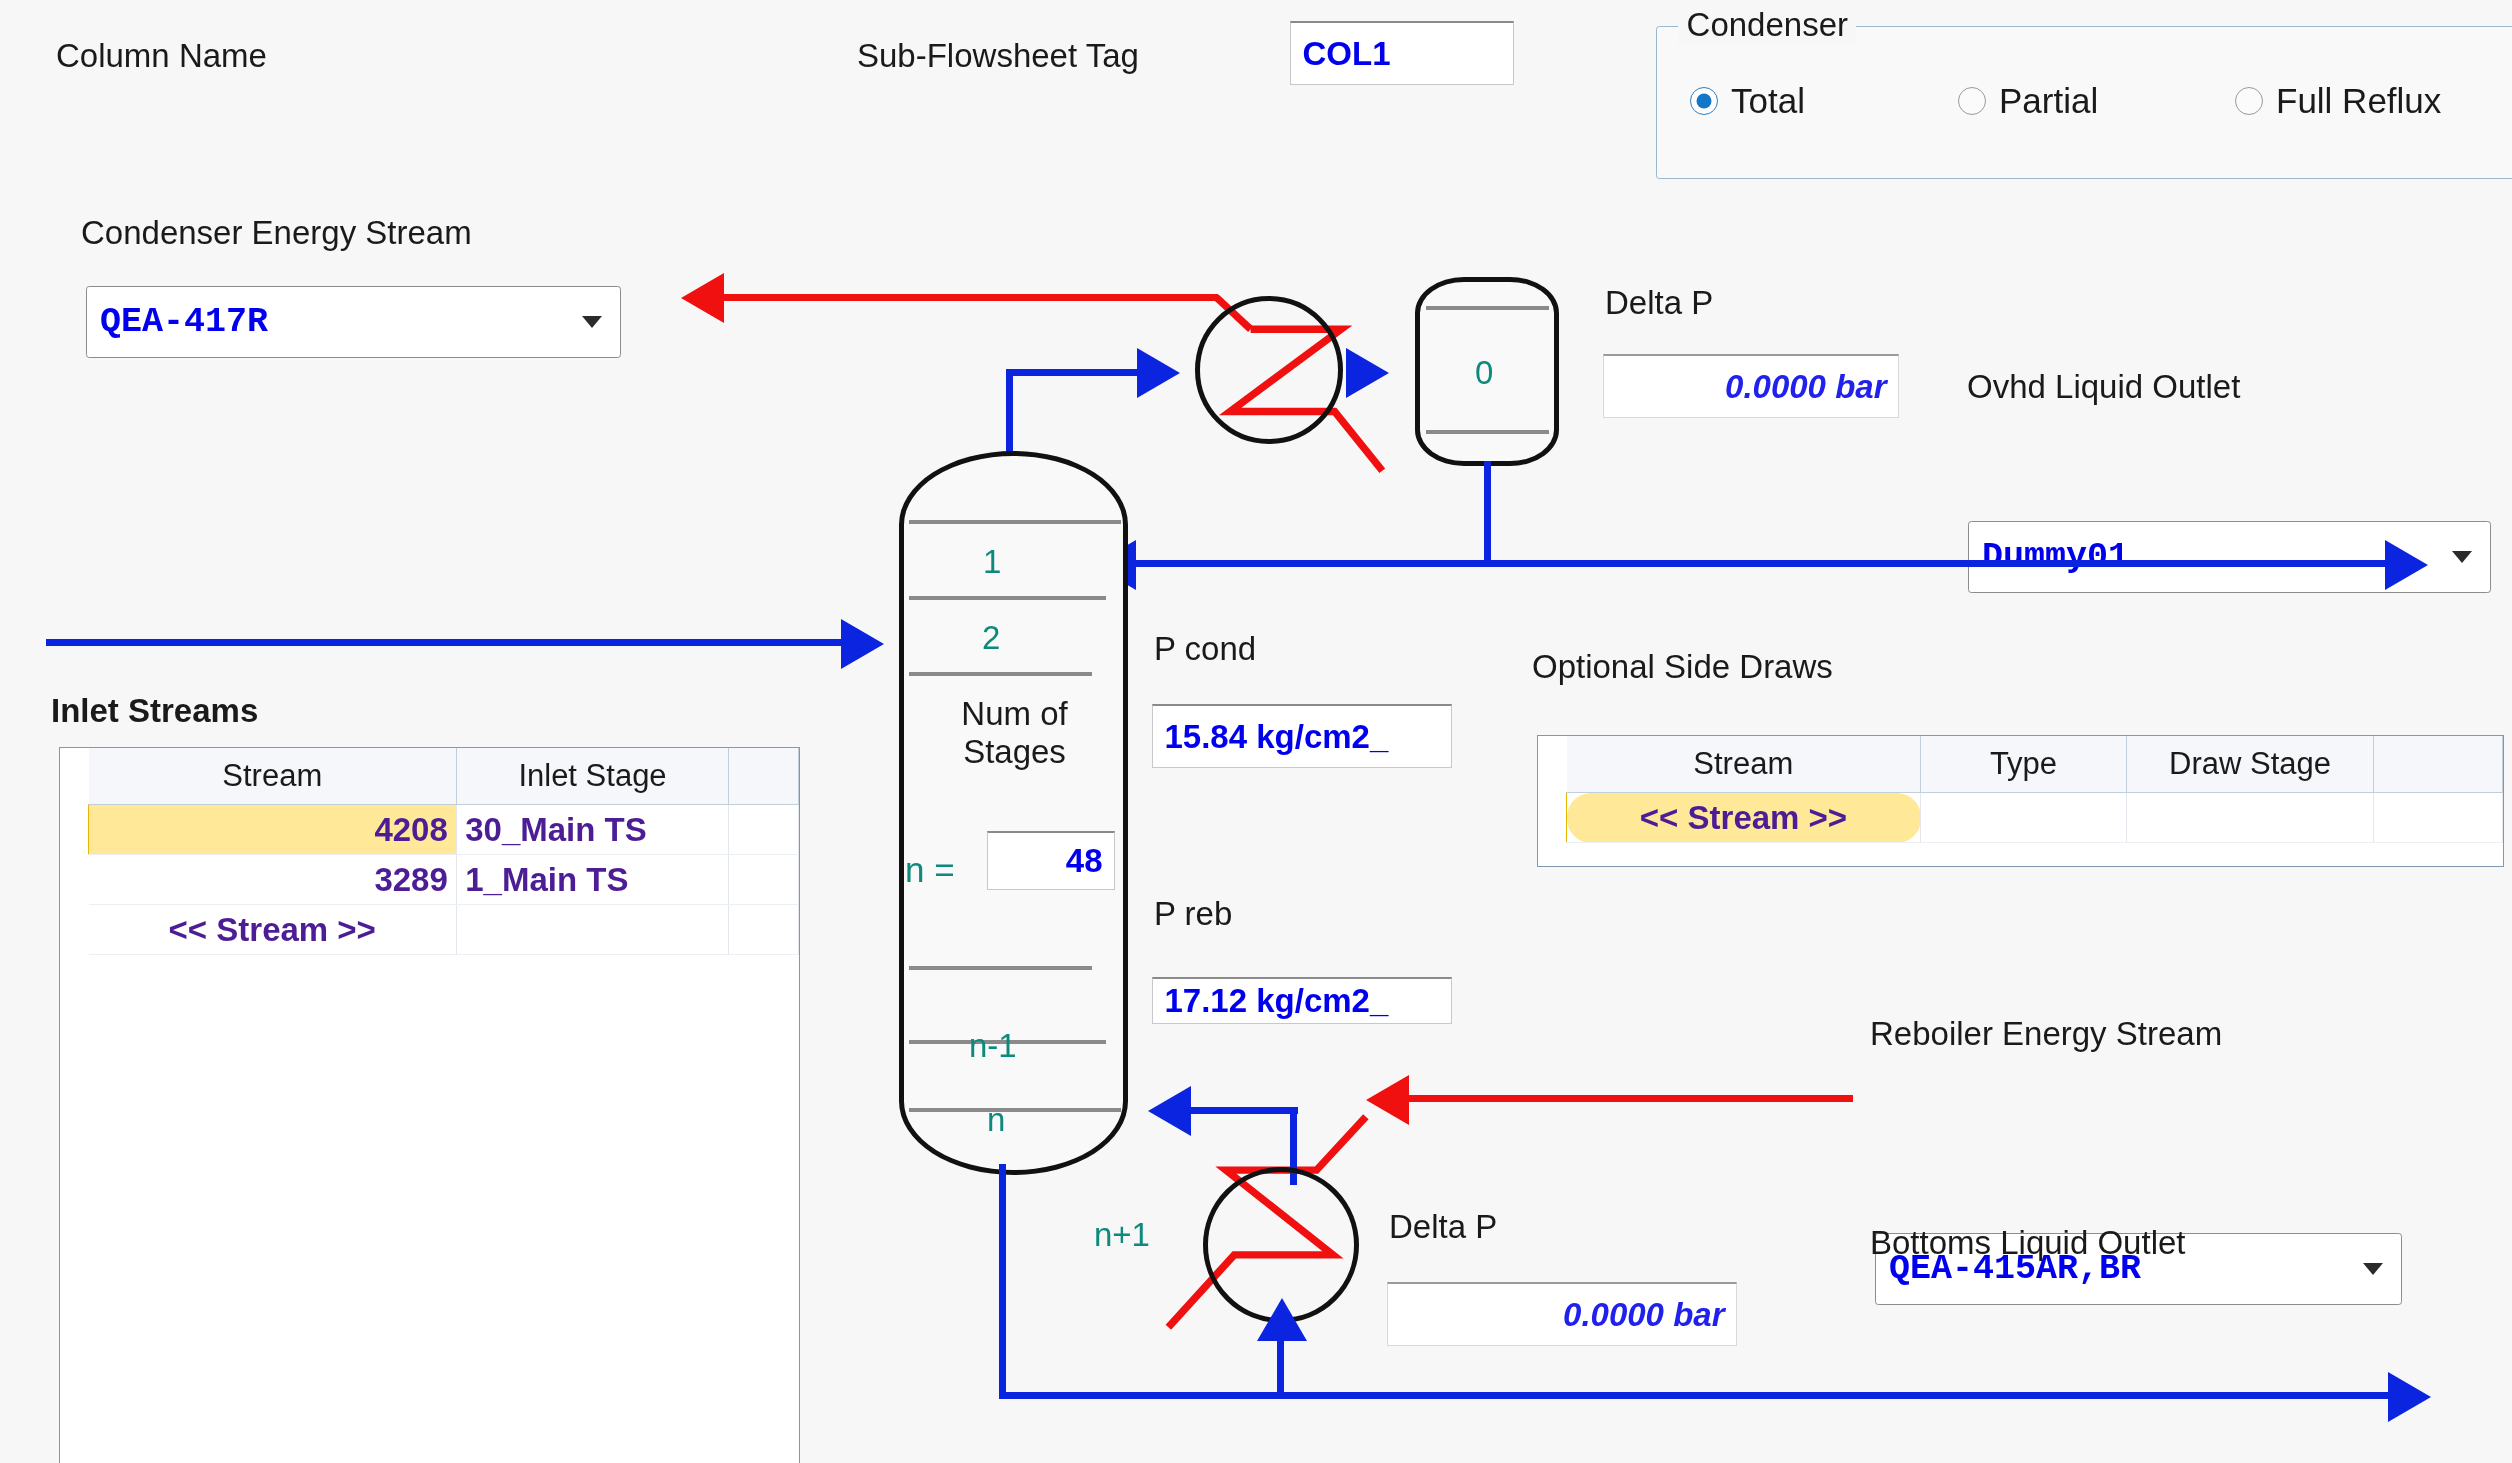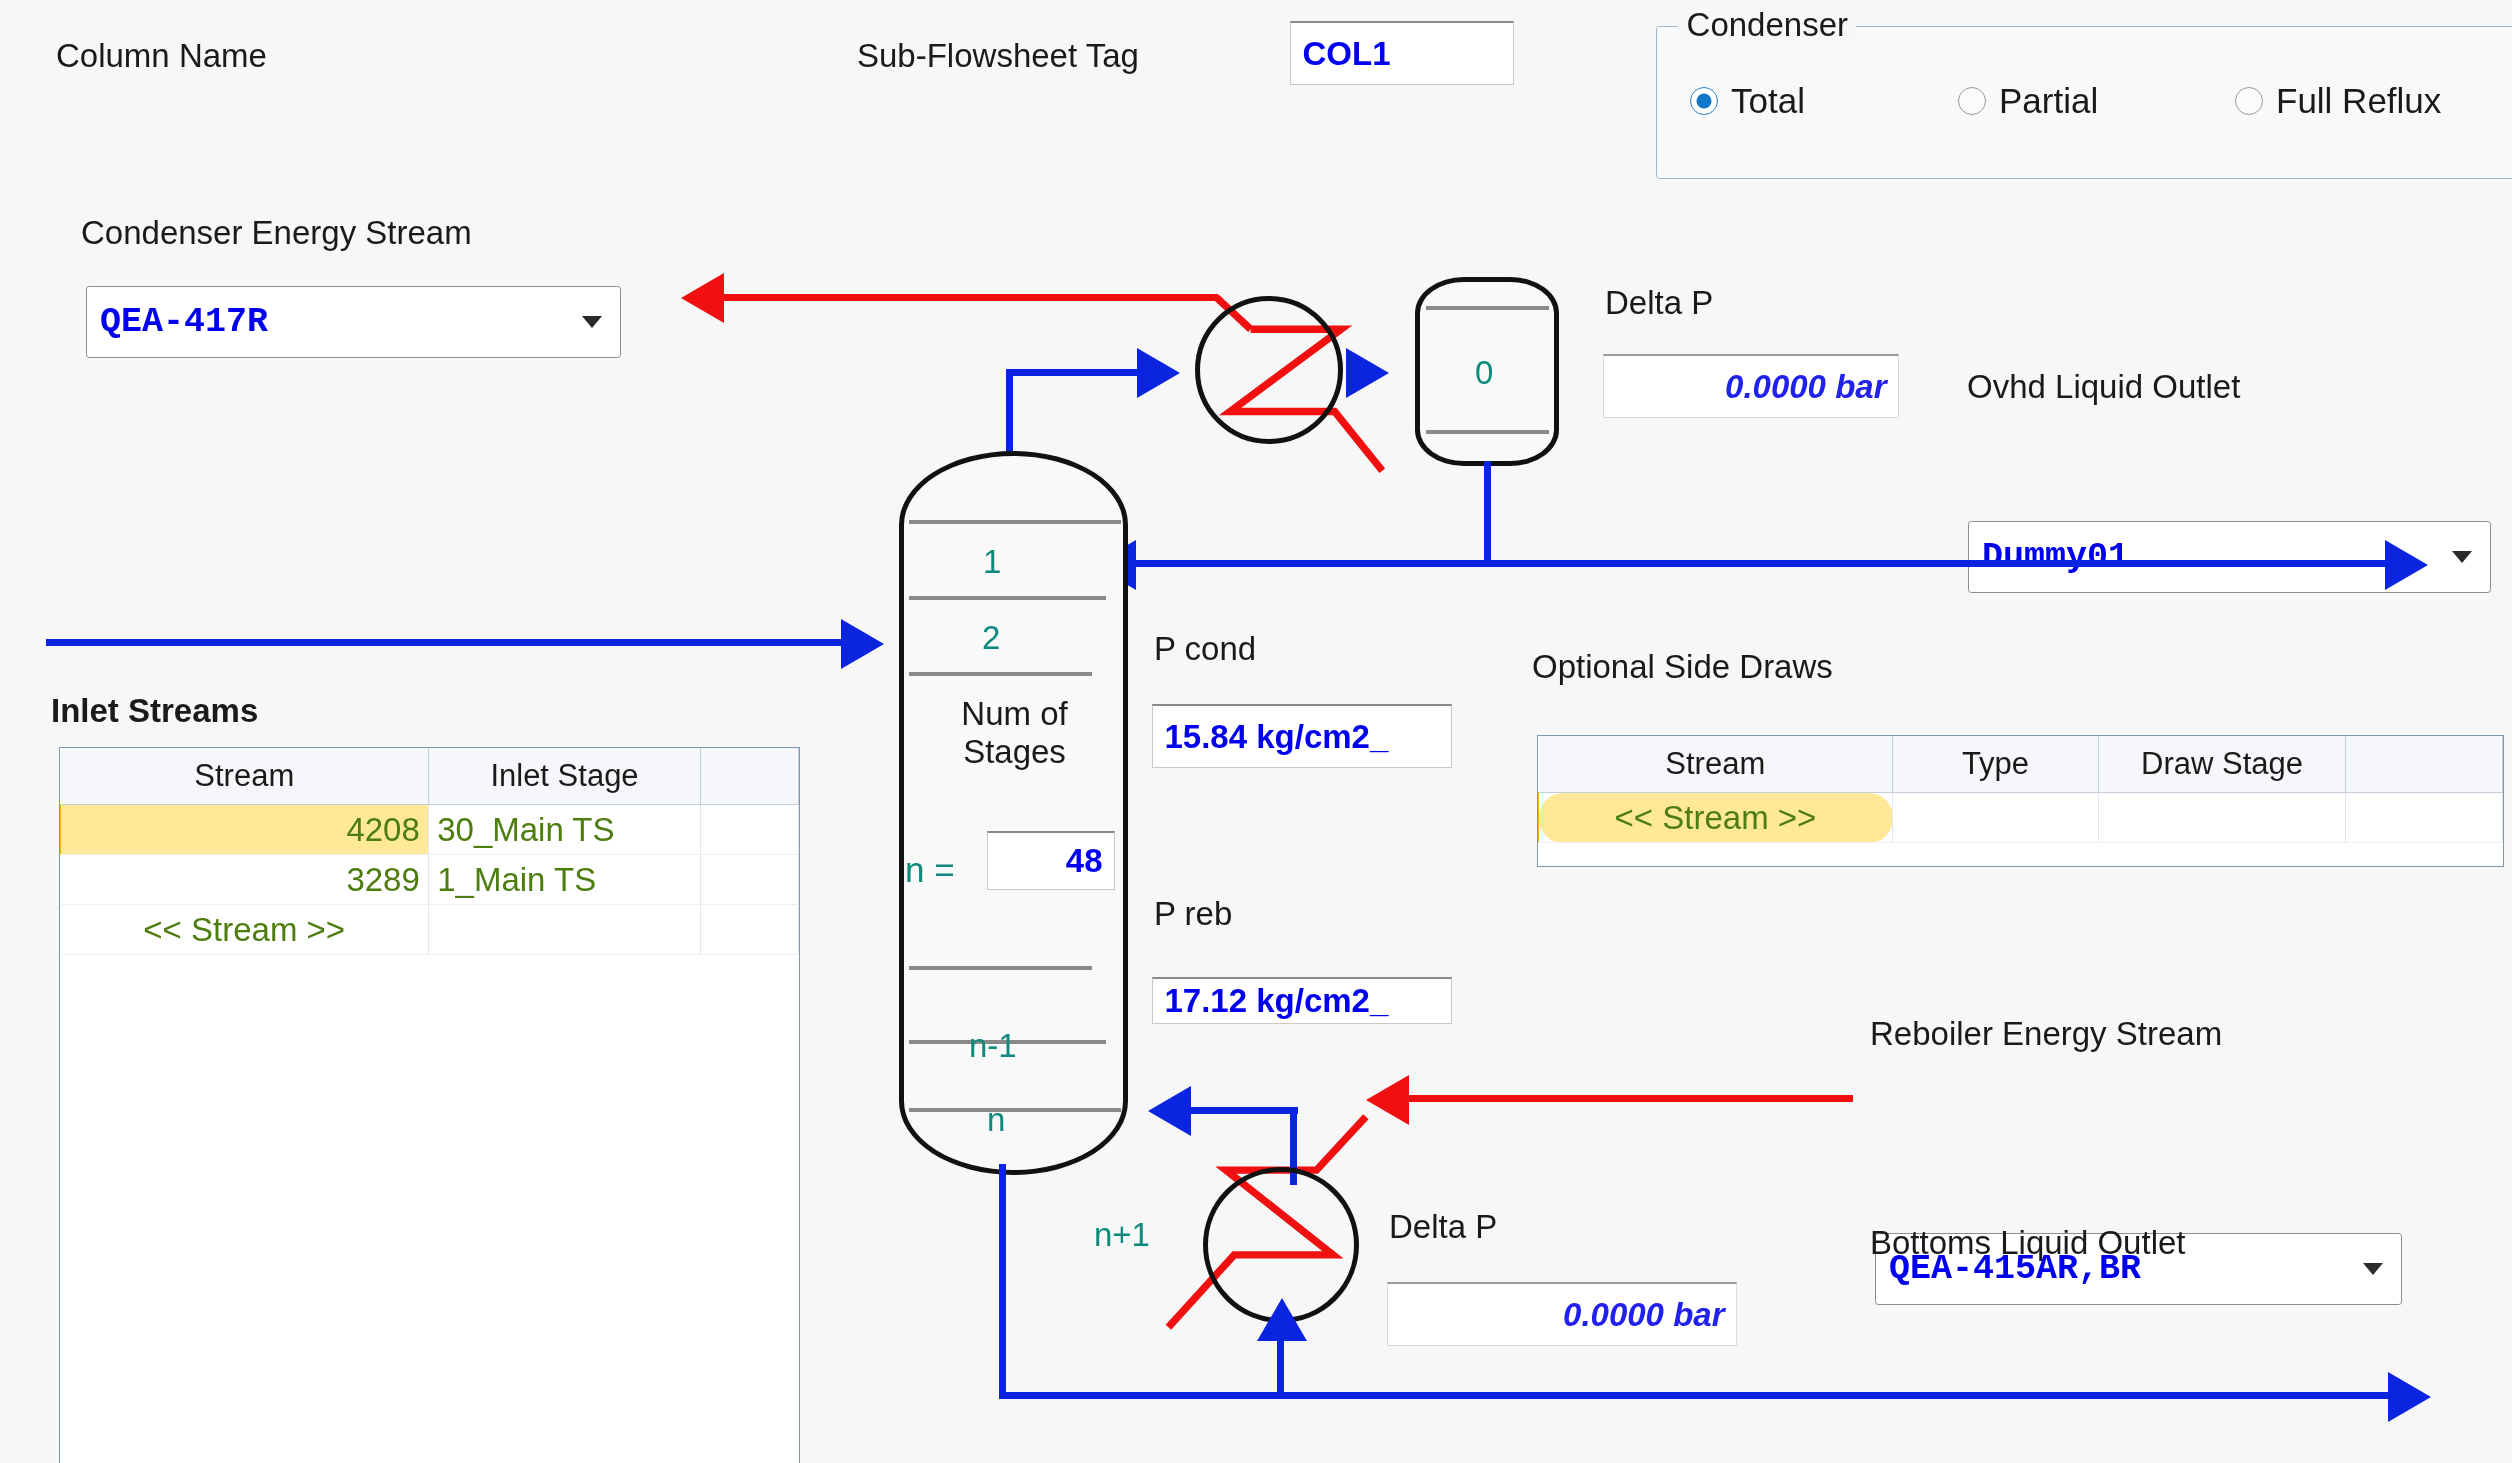--- a/index.html
+++ b/index.html
@@ -110,42 +110,43 @@
     background: #1277c8;
   }
   .radio-label { font-size: 35px; color: #1a1a1a; white-space: nowrap; }
 
   
   .grid {
     box-sizing: border-box;
     border: 1.6px solid #7f99b5;
     background: #ffffff;
     border-collapse: collapse;
+    padding-left: 28px;
   }
   table.dg {
     border-collapse: collapse;
     width: 100%;
     table-layout: fixed;
   }
   table.dg th {
     background: #f5f7fa;
     border-right: 0.8px solid #c3cedb;
     border-bottom: 0.8px solid #c3cedb;
     font-weight: normal;
     font-size: 31px;
     color: #1a1a1a;
     height: 54px;
     text-align: center;
   }
   table.dg td {
     border-right: 0.8px solid #e3e8ee;
     border-bottom: 0.8px solid #eceff3;
     font-size: 33px;
-    color: #4d7c0f;
-    font-weight: normal;
+    color: #4c1d95;
+    font-weight: bold;
     height: 49px;
     padding: 0 8.2px;
   }
   td.num { text-align: right; }
   td.lft { text-align: left; }
   td.ctr { text-align: center; border-radius: 24px; }
   td.sel {
     background: #ffe999;
     border: 1.6px solid #e8b600;
   }

